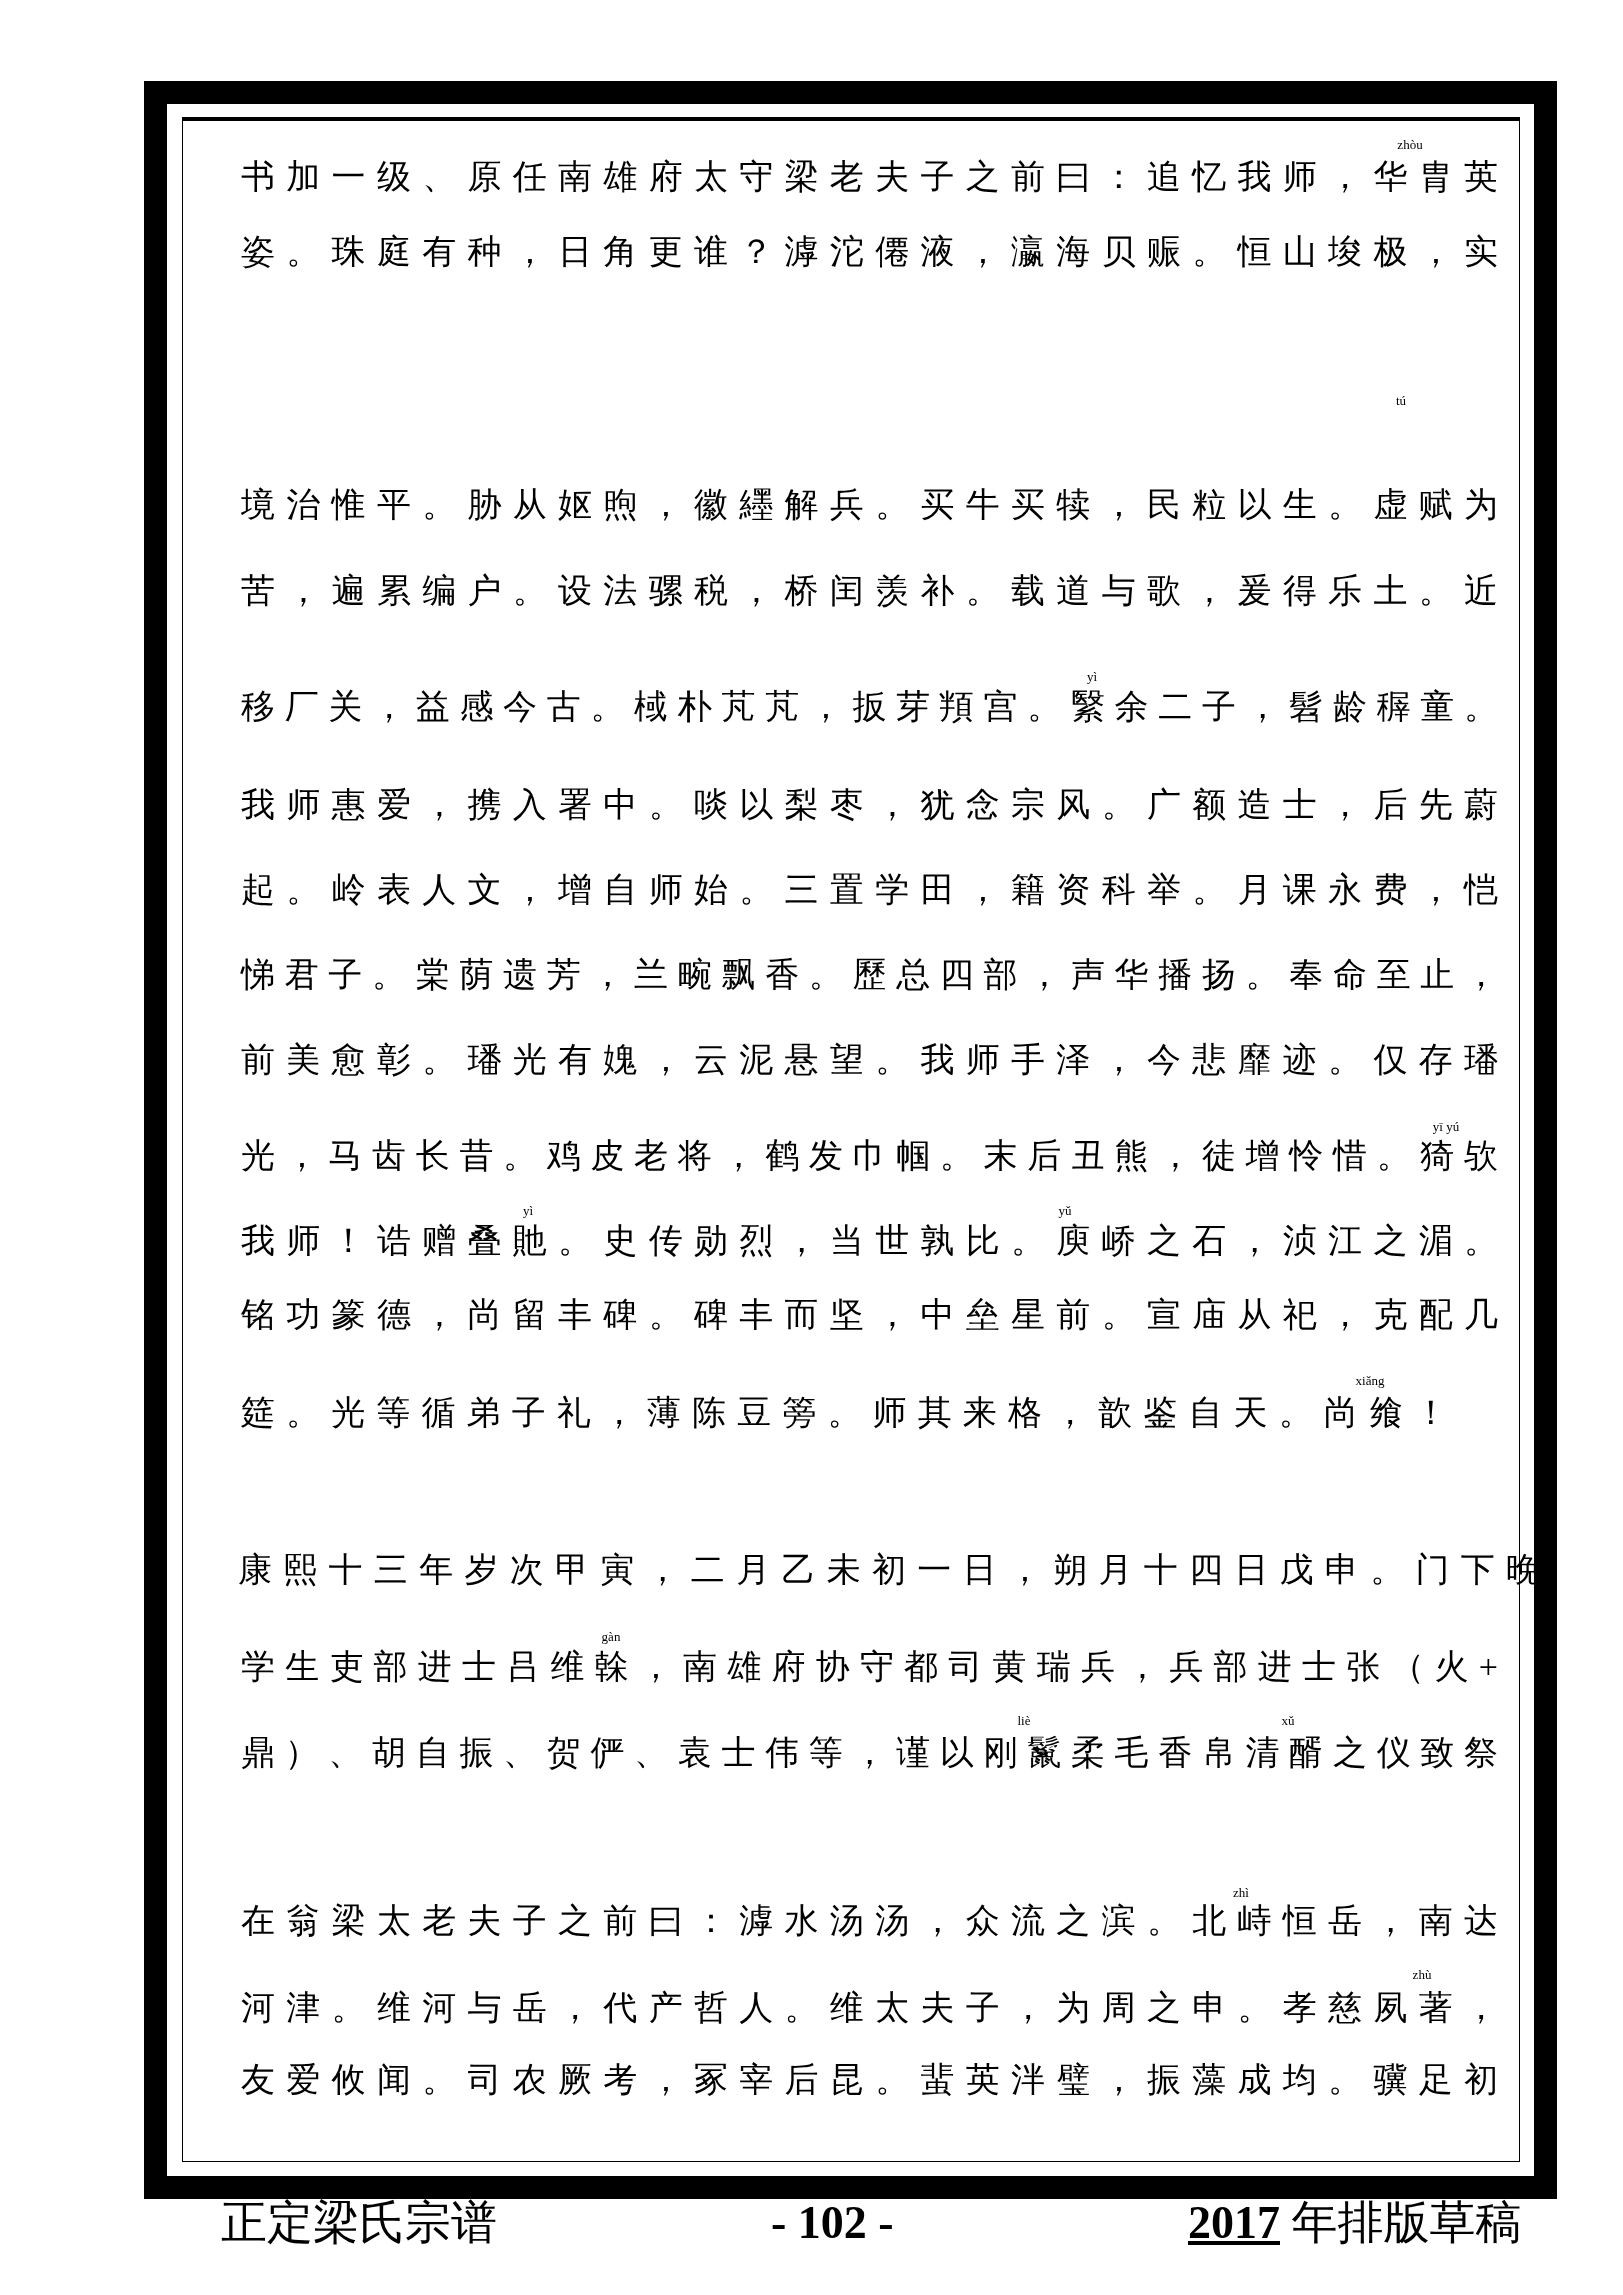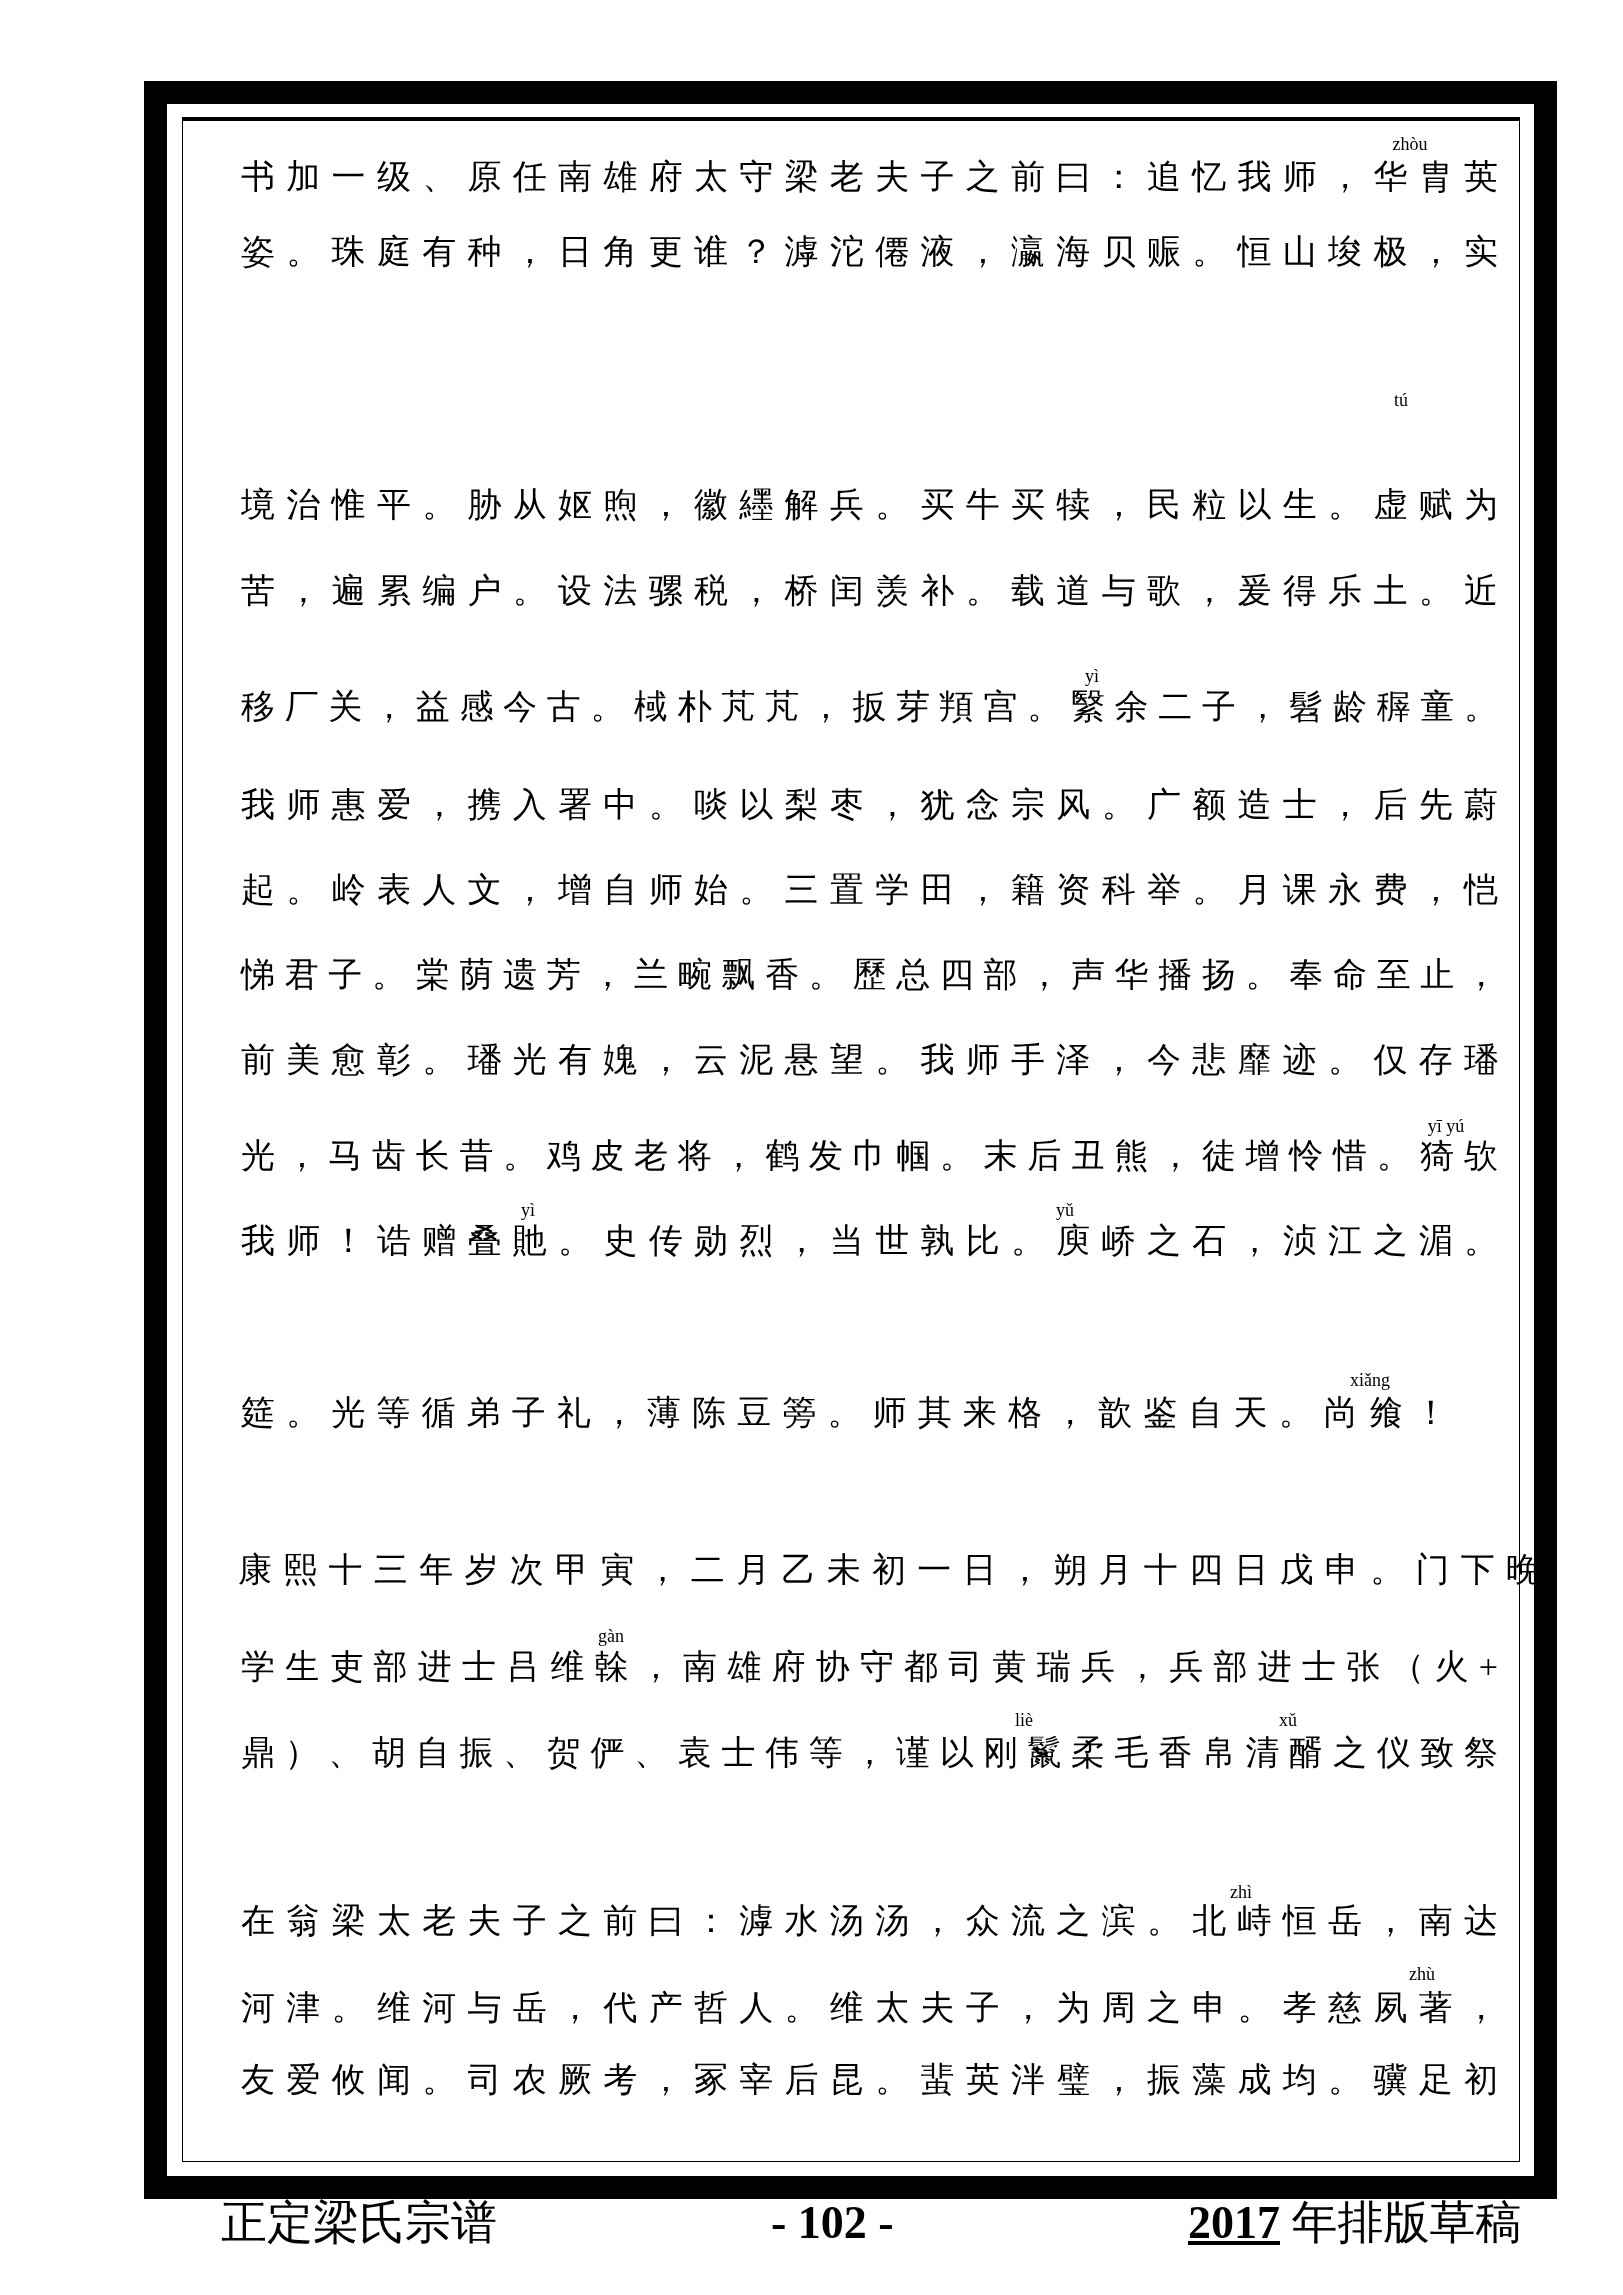--- a/index.html
+++ b/index.html
@@ -34,21 +34,21 @@
     font-size: 34px;
     text-align: justify;
     text-align-last: justify;
     text-justify: inter-character;
     overflow: visible;
   }
   .ln.outdent { left: 195px; width: 1302px; margin-left: 43px; }
   .ln.para-end { width: 1207px; }
   .py {
     position: absolute;
-    font-size: 18px;
+    font-size: 13px;
     line-height: 23px;
     white-space: nowrap;
     transform: translateX(-50%);
     font-family: "Liberation Serif", "DejaVu Serif", serif;
   }
   .ft {
     position: absolute;
     top: 2200px;
     height: 46px;
     line-height: 46px;
@@ -74,20 +74,21 @@
   <div class="ln" style="top:227px">姿。珠庭有种，日角更谁？滹沱僊液，瀛海贝赈。恒山埈极，实</div>
   <div class="ln" style="top:480px">境治惟平。胁从妪煦，徽纆解兵。买牛买犊，民粒以生。虚赋为</div>
   <div class="ln" style="top:566px">苦，遍累编户。设法骡税，桥闰羡补。载道与歌，爰得乐土。近</div>
   <div class="ln" style="top:682px">移厂关，益感今古。棫朴芃芃，扳芽頖宫。繄余二子，髫龄稺童。</div>
   <div class="ln" style="top:780px">我师惠爱，携入署中。啖以梨枣，犹念宗风。广额造士，后先蔚</div>
   <div class="ln" style="top:865px">起。岭表人文，增自师始。三置学田，籍资科举。月课永费，恺</div>
   <div class="ln" style="top:950px">悌君子。棠荫遗芳，兰畹飘香。歷总四部，声华播扬。奉命至止，</div>
   <div class="ln" style="top:1035px">前美愈彰。璠光有媿，云泥悬望。我师手泽，今悲靡迹。仅存璠</div>
   <div class="ln" style="top:1131px">光，马齿长昔。鸡皮老将，鹤发巾帼。末后丑熊，徒增怜惜。猗欤</div>
   <div class="ln" style="top:1216px">我师！诰赠叠貤。史传勋烈，当世孰比。庾峤之石，浈江之湄。</div>
+  <div class="ln" style="top:1290px">铭功篆德，尚留丰碑。碑丰而坚，中垒星前。宣庙从祀，克配几</div>
   <div class="ln para-end" style="top:1388px">筵。光等循弟子礼，薄陈豆篣。师其来格，歆鉴自天。尚飨！</div>
 
   <div class="ln outdent" style="top:1545px">康熙十三年岁次甲寅，二月乙未初一日，朔月十四日戊申。门下晚</div>
   <div class="ln" style="top:1642px">学生吏部进士吕维榦，南雄府协守都司黄瑞兵，兵部进士张（火+</div>
   <div class="ln" style="top:1728px">鼎）、胡自振、贺俨、袁士伟等，谨以刚鬣柔毛香帛清醑之仪致祭</div>
   <div class="ln" style="top:1896px">在翁梁太老夫子之前曰：滹水汤汤，众流之滨。北峙恒岳，南达</div>
   <div class="ln" style="top:1983px">河津。维河与岳，代产哲人。维太夫子，为周之申。孝慈夙著，</div>
   <div class="ln" style="top:2055px">友爱攸闻。司农厥考，冢宰后昆。蜚英泮璧，振藻成均。骥足初</div>
 
   <span class="py" style="left:1410px;top:133px">zhòu</span>

